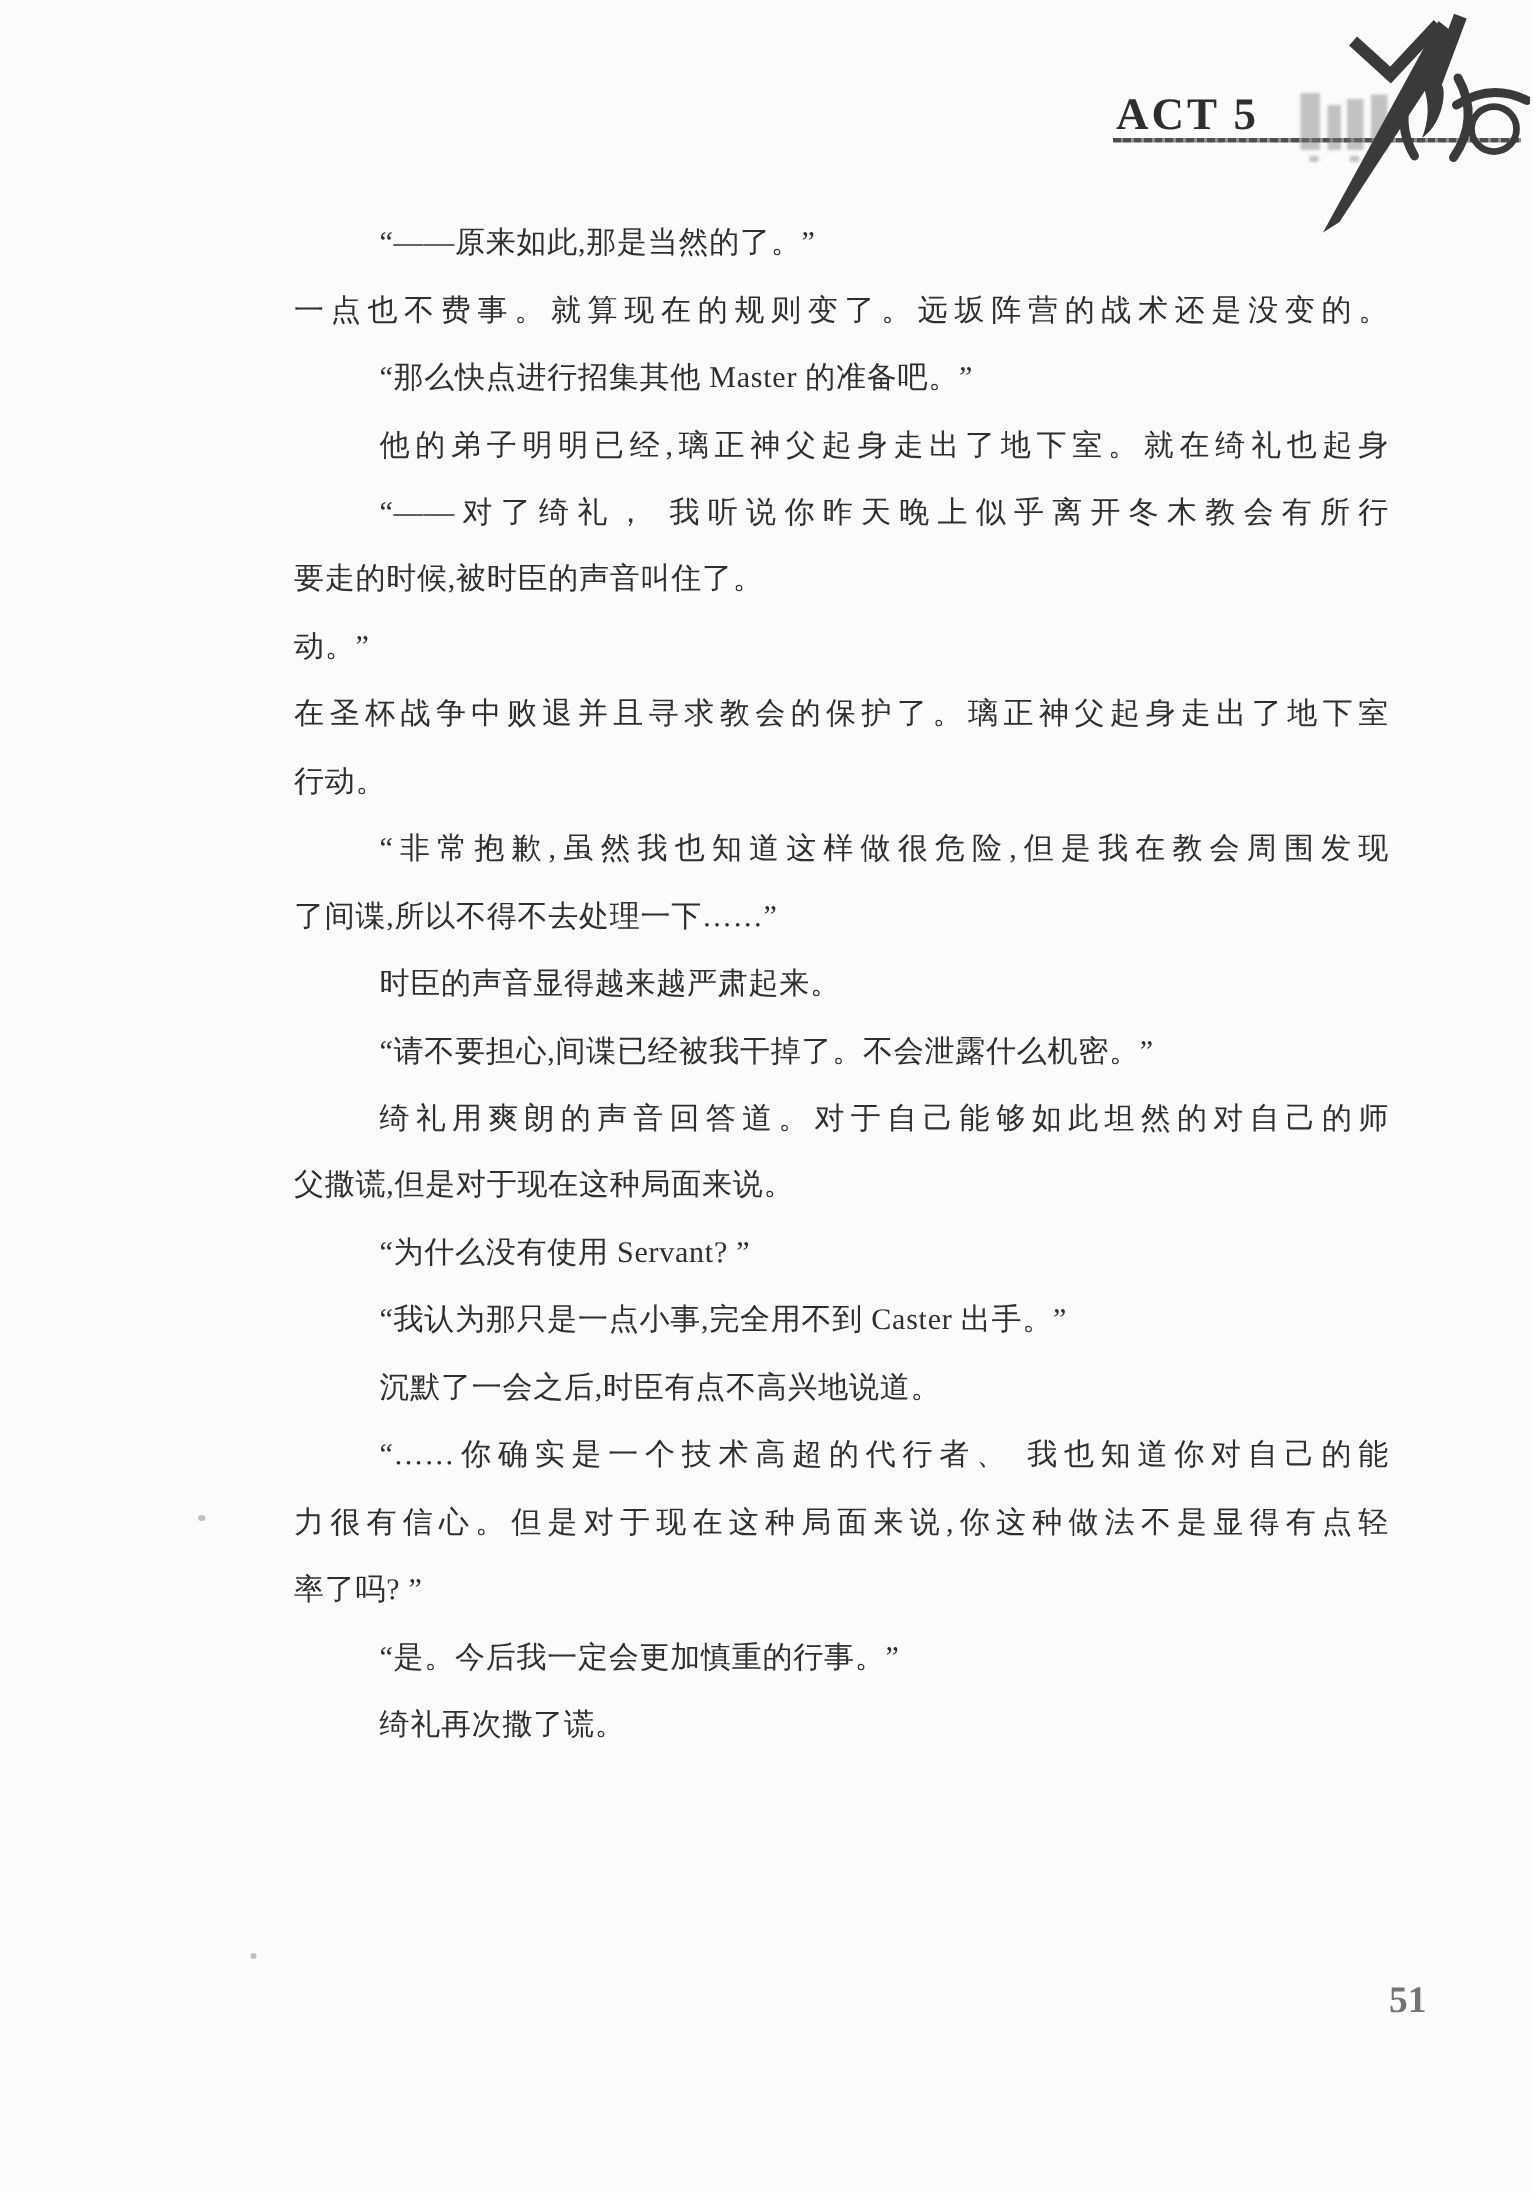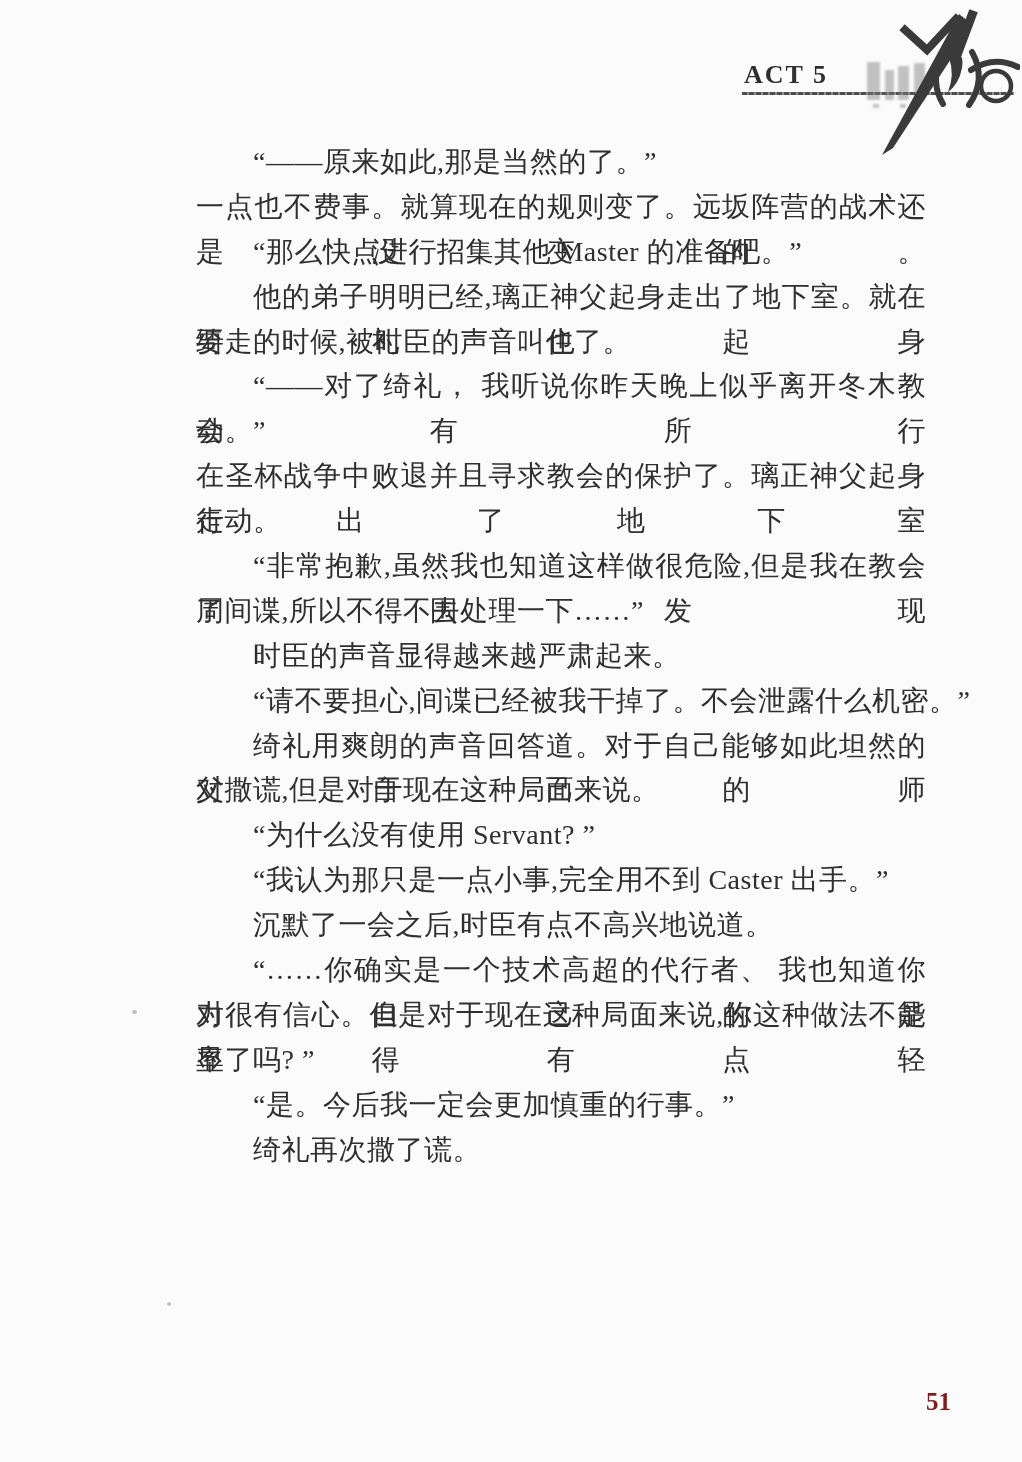--- a/index.html
+++ b/index.html
@@ -10,21 +10,21 @@
     background: #fbfbfb;
     font-family: "Liberation Serif", "DejaVu Serif", serif;
     color: #2f2f2f;
     overflow: hidden;
     margin: 0 auto;
   }
   .act-label {
     position: absolute;
     left: 744px;
     top: 60px;
-    font-size: 26px;
+    font-size: 30px;
     font-weight: bold;
     letter-spacing: 2px;
     color: #2e2e2e;
   }
   .header-rule {
     position: absolute;
     left: 742px;
     top: 92px;
     width: 272px;
     height: 2.5px;
@@ -35,42 +35,42 @@
     left: 853px;
     top: 0;
     width: 167px;
     height: 158px;
   }
   .body-text {
     position: absolute;
     left: 196px;
     top: 140px;
     width: 730px;
-    font-size: 28px;
+    font-size: 20px;
     font-family: Liberation Serif, serif;
   }
   .line {
     height: 44.9px;
     line-height: 44.9px;
     white-space: pre;
     letter-spacing: 0.5px;
   }
   .line.indent { text-indent: 57px; }
   .line.justify {
     white-space: normal;
     text-align: justify;
     text-align-last: justify;
   }
   .page-number {
     position: absolute;
     left: 926px;
-    top: 1388px;
+    top: 1320px;
     font-size: 25px;
     font-weight: bold;
-    color: #7f1d1d;
+    color: #737373;
   }
   .speck {
     position: absolute;
     background: #9a9a9a;
     border-radius: 50%;
     opacity: 0.6;
   }
   .speck-1 { left: 132px; top: 1010px; width: 5px; height: 4px; }
   .speck-2 { left: 167px; top: 1302px; width: 4px; height: 4px; }
 </style>
@@ -118,22 +118,22 @@
         <path d="M118,70 q23,-15 47,-3" fill="none" stroke-width="6" stroke-linecap="round"></path>
       </g>
     </svg>
   </div>
 
   <div class="body-text">
       <div class="line indent">“——原来如此,那是当然的了。”</div>
       <div class="line justify">一点也不费事。就算现在的规则变了。远坂阵营的战术还是没变的。</div>
       <div class="line indent">“那么快点进行招集其他 Master 的准备吧。”</div>
       <div class="line indent justify">他的弟子明明已经,璃正神父起身走出了地下室。就在绮礼也起身</div>
+      <div class="line indent justify">“——对了绮礼， 我听说你昨天晚上似乎离开冬木教会有所行</div>
       <div class="line">要走的时候,被时臣的声音叫住了。</div>
-      <div class="line indent justify">“——对了绮礼， 我听说你昨天晚上似乎离开冬木教会有所行</div>
       <div class="line">动。”</div>
       <div class="line justify">在圣杯战争中败退并且寻求教会的保护了。璃正神父起身走出了地下室</div>
       <div class="line">行动。</div>
       <div class="line indent justify">“非常抱歉,虽然我也知道这样做很危险,但是我在教会周围发现</div>
       <div class="line">了间谍,所以不得不去处理一下……”</div>
       <div class="line indent">时臣的声音显得越来越严肃起来。</div>
       <div class="line indent">“请不要担心,间谍已经被我干掉了。不会泄露什么机密。”</div>
       <div class="line indent justify">绮礼用爽朗的声音回答道。对于自己能够如此坦然的对自己的师</div>
       <div class="line">父撒谎,但是对于现在这种局面来说。</div>
       <div class="line indent">“为什么没有使用 Servant? ”</div>

